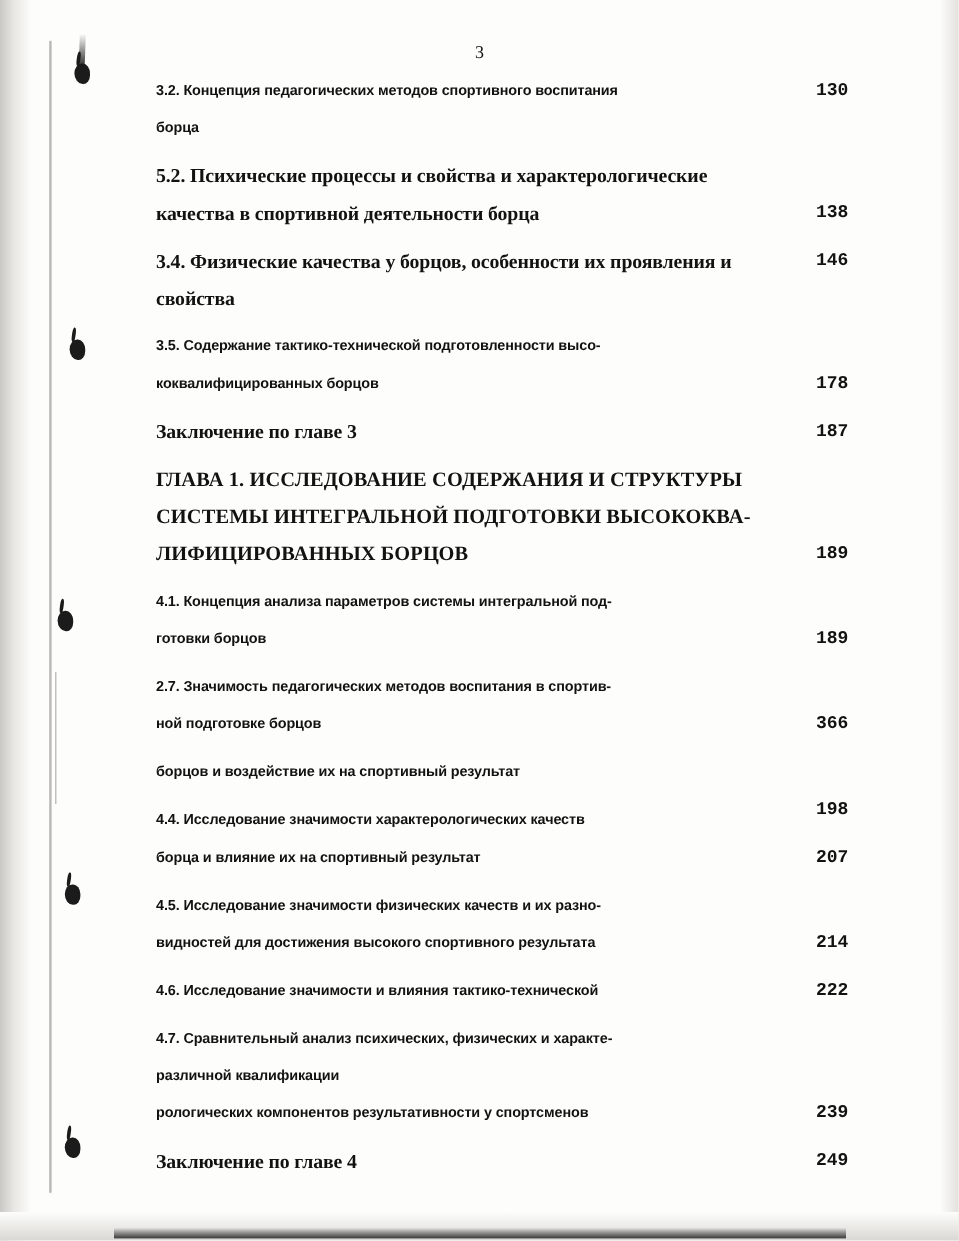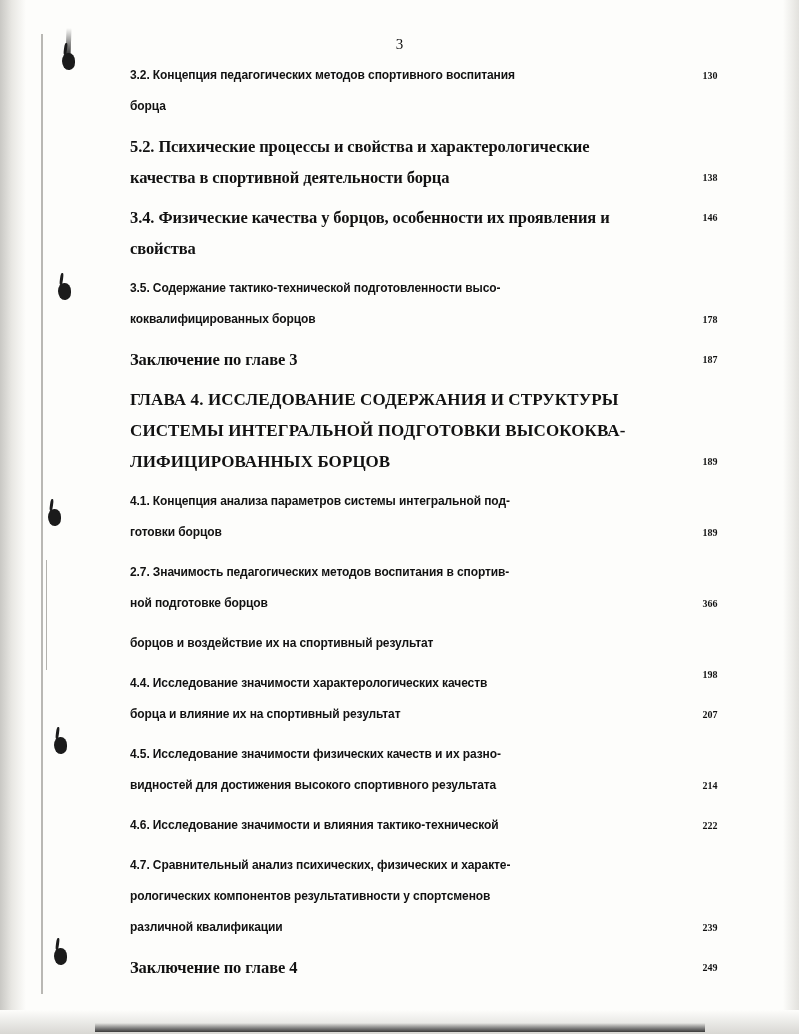--- a/index.html
+++ b/index.html
@@ -114,24 +114,24 @@
   }
   .line.serifish {
     font-family: "Liberation Serif", serif;
     font-weight: bold;
     font-size: 16.5px;
   }
   .page-num {
     position: absolute;
     right: 0;
     width: 60px;
-    text-align: center;
-    font-family: Liberation Serif, serif;
-    font-weight: bold;
-    font-size: 10px;
+    text-align: left;
+    font-family: Liberation Mono, monospace;
+    font-weight: bold;
+    font-size: 15px;
     line-height: 31px;
   }
   .chapter .line {
     font-family: "Liberation Serif", serif;
     font-weight: bold;
     font-size: 17px;
     letter-spacing: 0.1px;
   }
 </style>
 </head>
@@ -185,21 +185,21 @@
         <div class="page-num" style="top: 31px;">178</div>
       </div>
       <div class="entry">
         <div class="lines">
           <div class="line serifish">Заключение по главе 3</div>
         </div>
         <div class="page-num" style="top: 0px;">187</div>
       </div>
       <div class="entry chapter">
         <div class="lines">
-          <div class="line">ГЛАВА  4. ИССЛЕДОВАНИЕ СОДЕРЖАНИЯ И СТРУКТУРЫ</div>
+          <div class="line">ГЛАВА  1. ИССЛЕДОВАНИЕ СОДЕРЖАНИЯ И СТРУКТУРЫ</div>
           <div class="line">СИСТЕМЫ ИНТЕГРАЛЬНОЙ ПОДГОТОВКИ ВЫСОКОКВА-</div>
           <div class="line">ЛИФИЦИРОВАННЫХ БОРЦОВ</div>
         </div>
         <div class="page-num" style="top: 62px;">189</div>
       </div>
       <div class="entry">
         <div class="lines">
           <div class="line">4.1. Концепция анализа параметров системы интегральной под-</div>
           <div class="line">готовки  борцов</div>
         </div>
@@ -234,22 +234,22 @@
       </div>
       <div class="entry">
         <div class="lines">
           <div class="line">4.6. Исследование значимости и влияния тактико-технической</div>
         </div>
         <div class="page-num" style="top: 0px;">222</div>
       </div>
       <div class="entry">
         <div class="lines">
           <div class="line">4.7. Сравнительный анализ психических, физических и характе-</div>
+          <div class="line">различной квалификации</div>
           <div class="line">рологических компонентов результативности у спортсменов</div>
-          <div class="line">различной квалификации</div>
         </div>
         <div class="page-num" style="top: 62px;">239</div>
       </div>
       <div class="entry">
         <div class="lines">
           <div class="line serifish">Заключение по главе 4</div>
         </div>
         <div class="page-num" style="top: 0px;">249</div>
       </div>
     </div>

